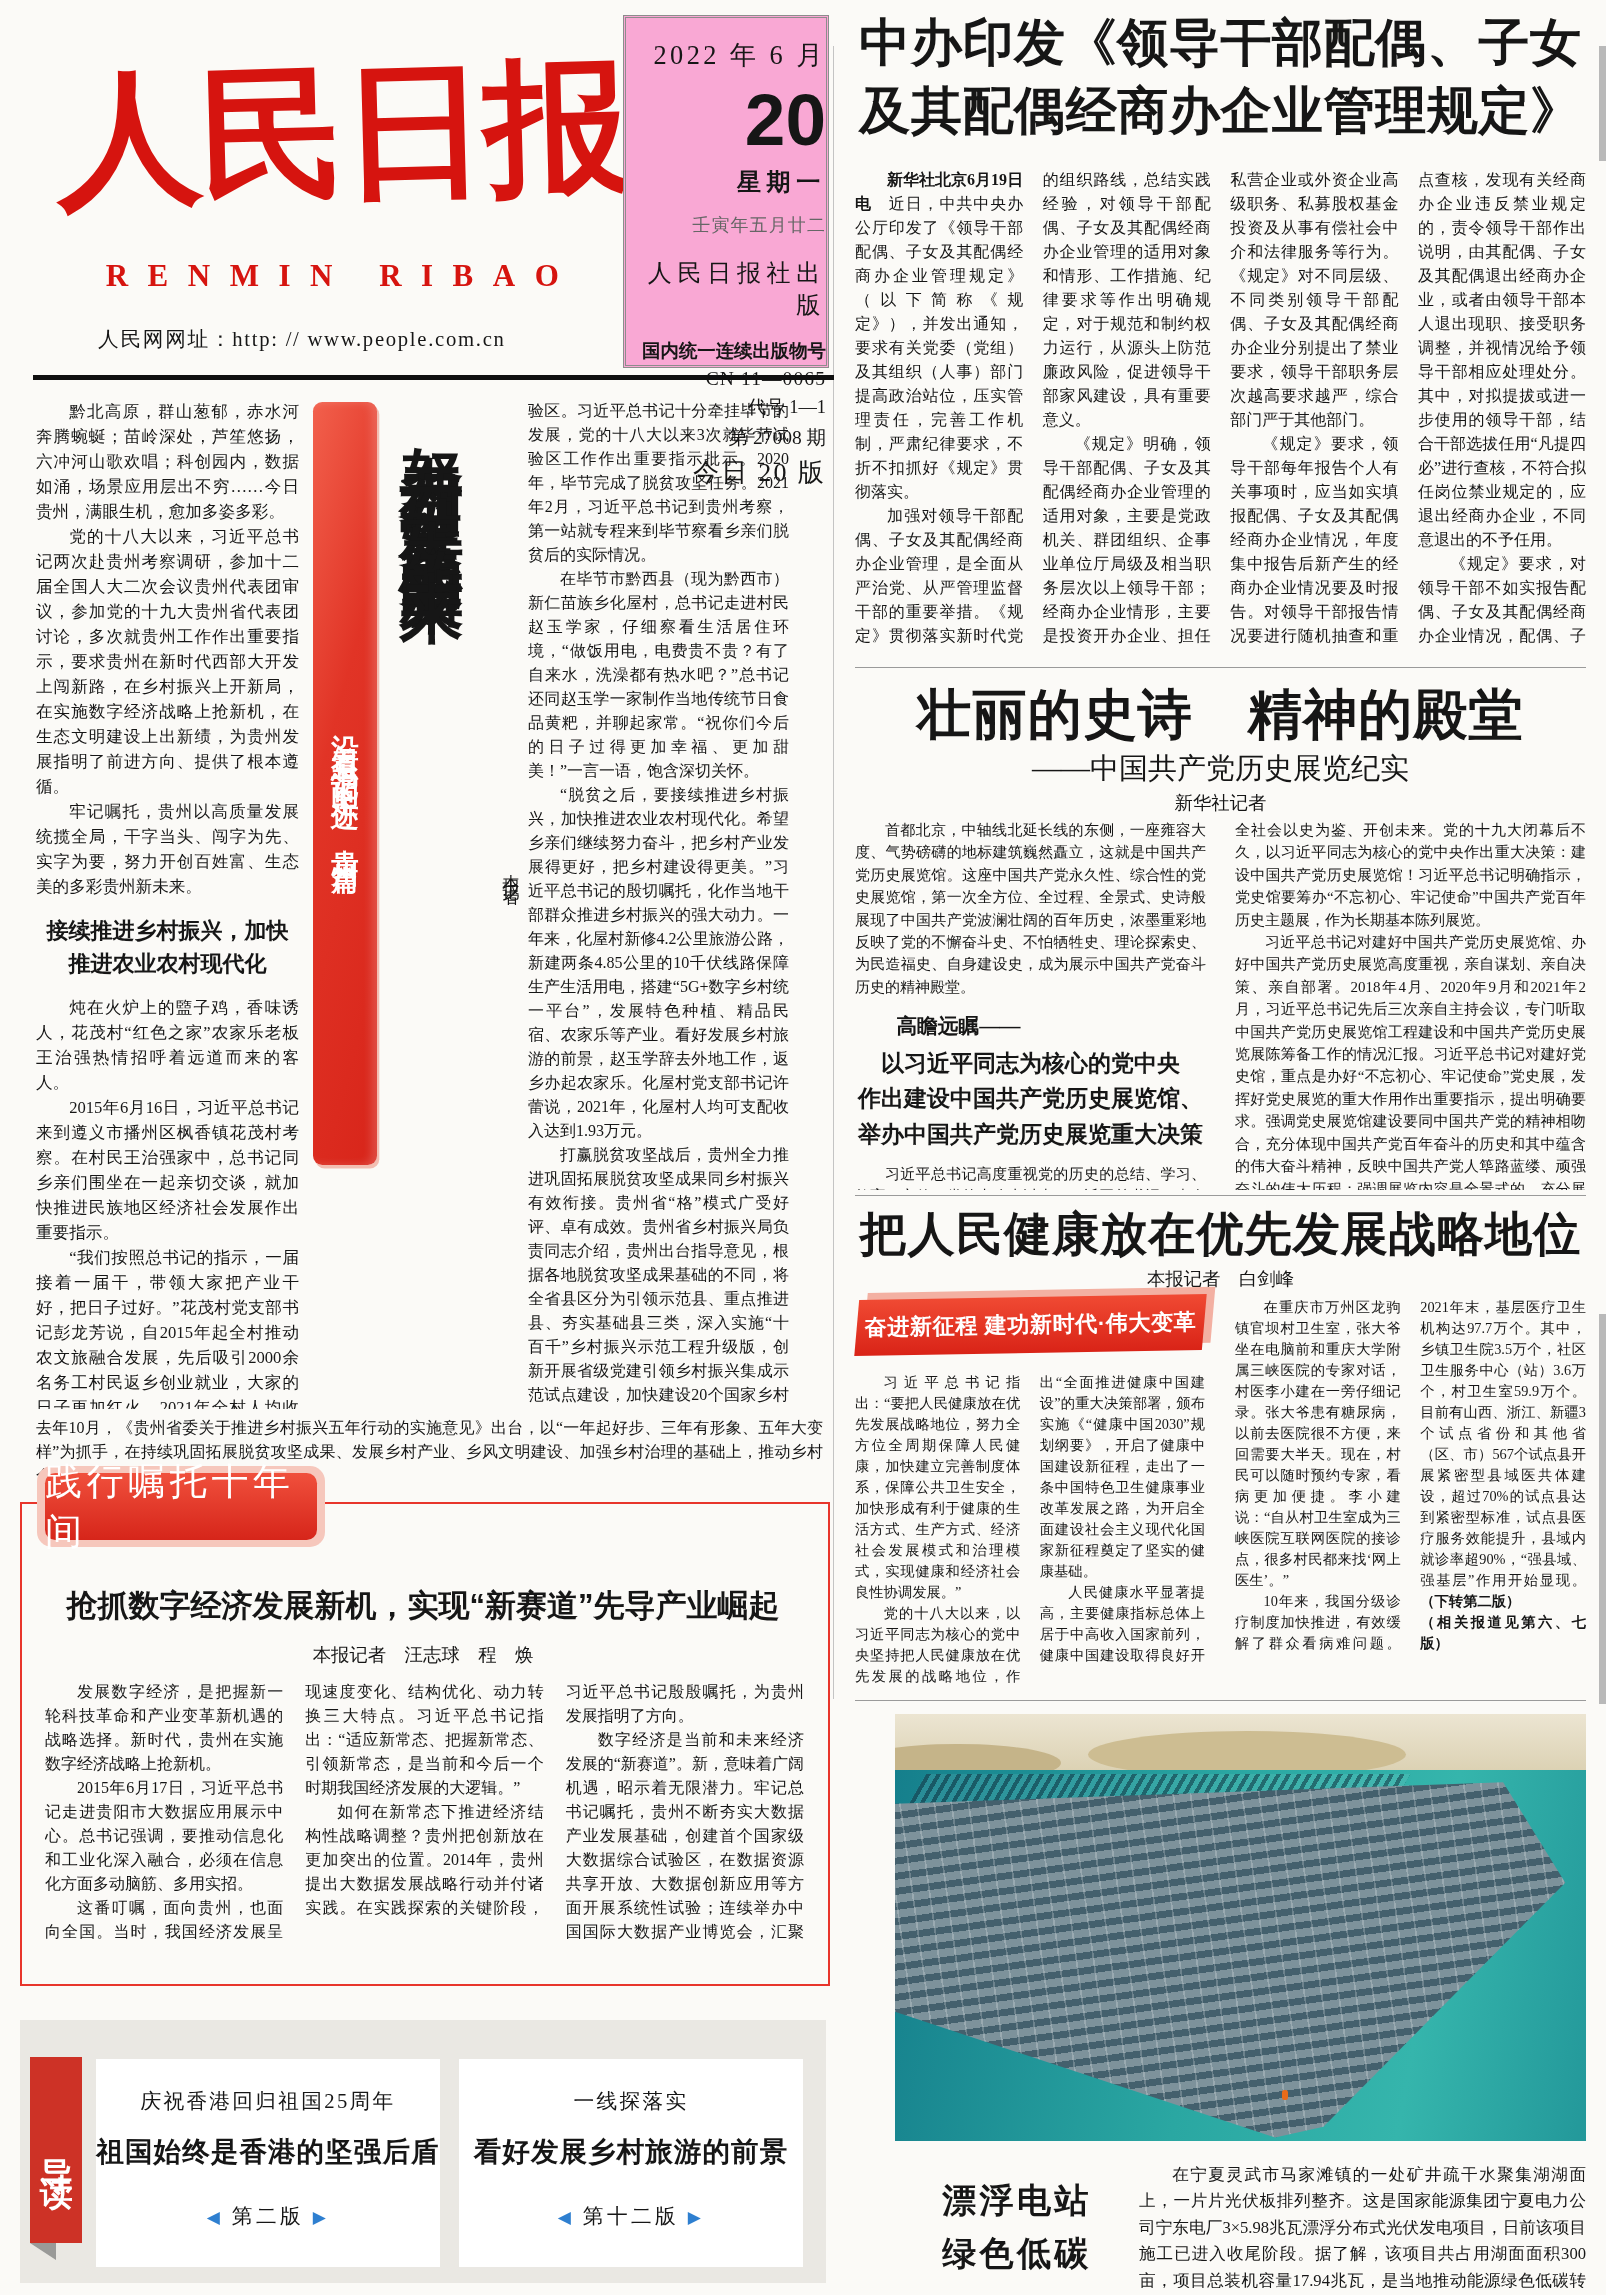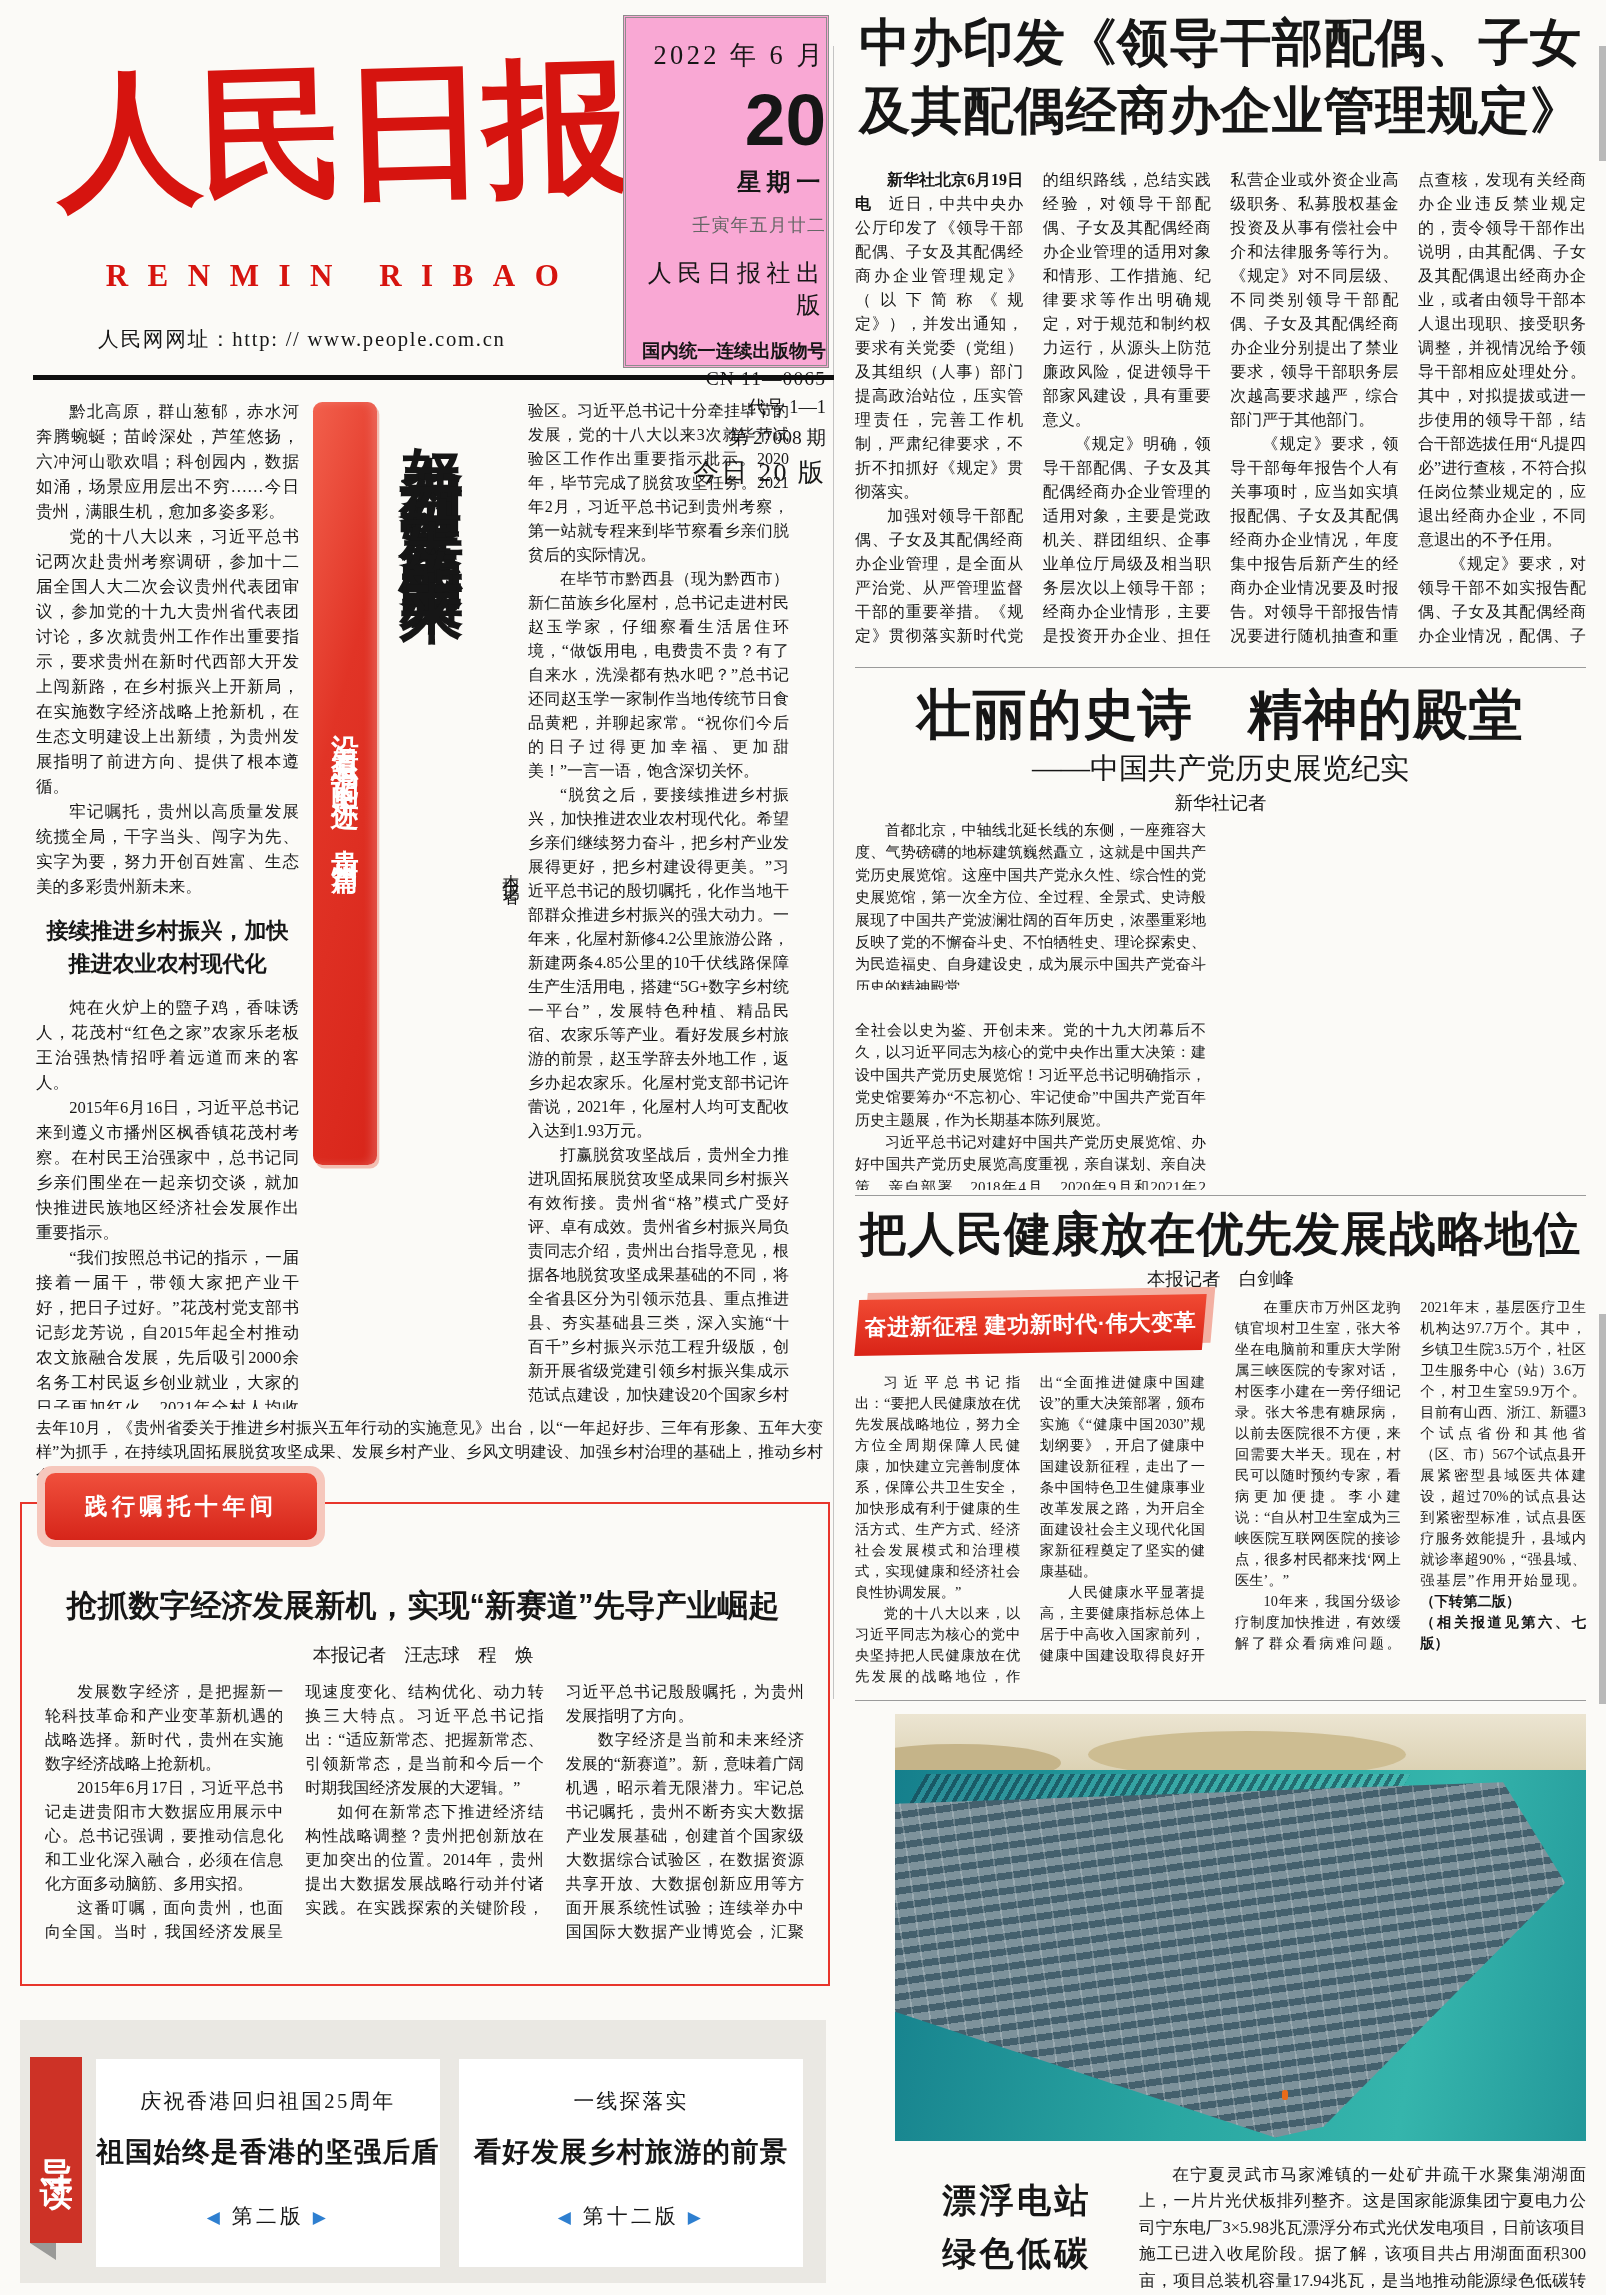--- a/index.html
+++ b/index.html
@@ -70,21 +70,21 @@
           font-size:51px;font-weight:900;line-height:68px;letter-spacing:0.6px;}
   .tr-body{left:855px;top:168px;width:731px;height:489px;
           column-count:4;column-gap:19.5px;}
   .hr1{left:855px;top:667px;width:731px;height:1.1px;background:#9a9a9a;}
 
   
   .ep-head{left:855px;top:679px;width:731px;text-align:center;
           font-size:54px;font-weight:900;letter-spacing:1.1px;}
   .ep-sub{left:855px;top:749px;width:731px;text-align:center;font-size:29px;}
   .ep-by{left:855px;top:790px;width:731px;text-align:center;font-size:18.4px;}
-  .ep-body{left:855px;top:819px;width:731px;height:371px;display:flex;gap:29px;flex-direction:column;}
+  .ep-body{left:855px;top:819px;width:731px;height:371px;display:flex;gap:29px;}
   .ep-col{width:351px;height:100%;overflow:hidden;}
   .ep-kicker{font-size:20.7px;font-weight:bold;margin:13.8px 0 5.7px 0;text-indent:2em;}
   .ep-subhead{font-size:23px;font-weight:900;text-align:center;line-height:1.55;
           text-indent:0;margin:4.6px 0 10.3px 0;}
   .hr2{left:855px;top:1195px;width:731px;height:1.1px;background:#9a9a9a;}
 
   
   .he-head{left:855px;top:1203px;width:731px;text-align:center;
           font-size:47px;font-weight:900;letter-spacing:1.1px;}
   .he-by{left:855px;top:1266px;width:731px;text-align:center;font-size:18.4px;}
@@ -127,21 +127,21 @@
   .ph-cap p{font-size:16.6px;line-height:26.4px;}
 
   
   .redbox{left:20px;top:1502px;width:806px;height:480px;border:2.3px solid #e8352b;}
   .badge{left:45px;top:1473px;width:272px;height:67px;}
   .badge .bg2{position:absolute;left:-8px;top:-6.9px;right:-8px;bottom:-6.9px;
           background:#f6c7bc;border-radius:15px;}
   .badge .bg1{position:absolute;left:0;top:0;width:100%;height:100%;
           background:linear-gradient(#f0503c,#d6251a);border-radius:10.3px;
           display:flex;align-items:center;justify-content:center;}
-  .badge span{color:#fff;font-size:23px;font-weight:700;letter-spacing:4.6px;}
+  .badge span{color:#fff;font-size:37px;font-weight:400;letter-spacing:4.6px;}
   .dg-head{left:40px;top:1585px;width:766px;text-align:center;
           font-size:31px;font-weight:900;letter-spacing:0px;}
   .dg-by{left:40px;top:1642px;width:766px;text-align:center;font-size:18.4px;}
   .dg-body{left:45px;top:1680px;width:759px;height:286px;column-count:3;column-gap:22px;}
 
   
   .daodu{left:20px;top:2020px;width:806px;height:263px;background:#eae8e3;}
   .dd-tab{left:30px;top:2057px;width:52px;height:186px;background:#cd3226;}
   .dd-tab span{position:absolute;left:0;top:0;width:100%;height:100%;
           writing-mode:vertical-rl;text-orientation:upright;color:#fff;

